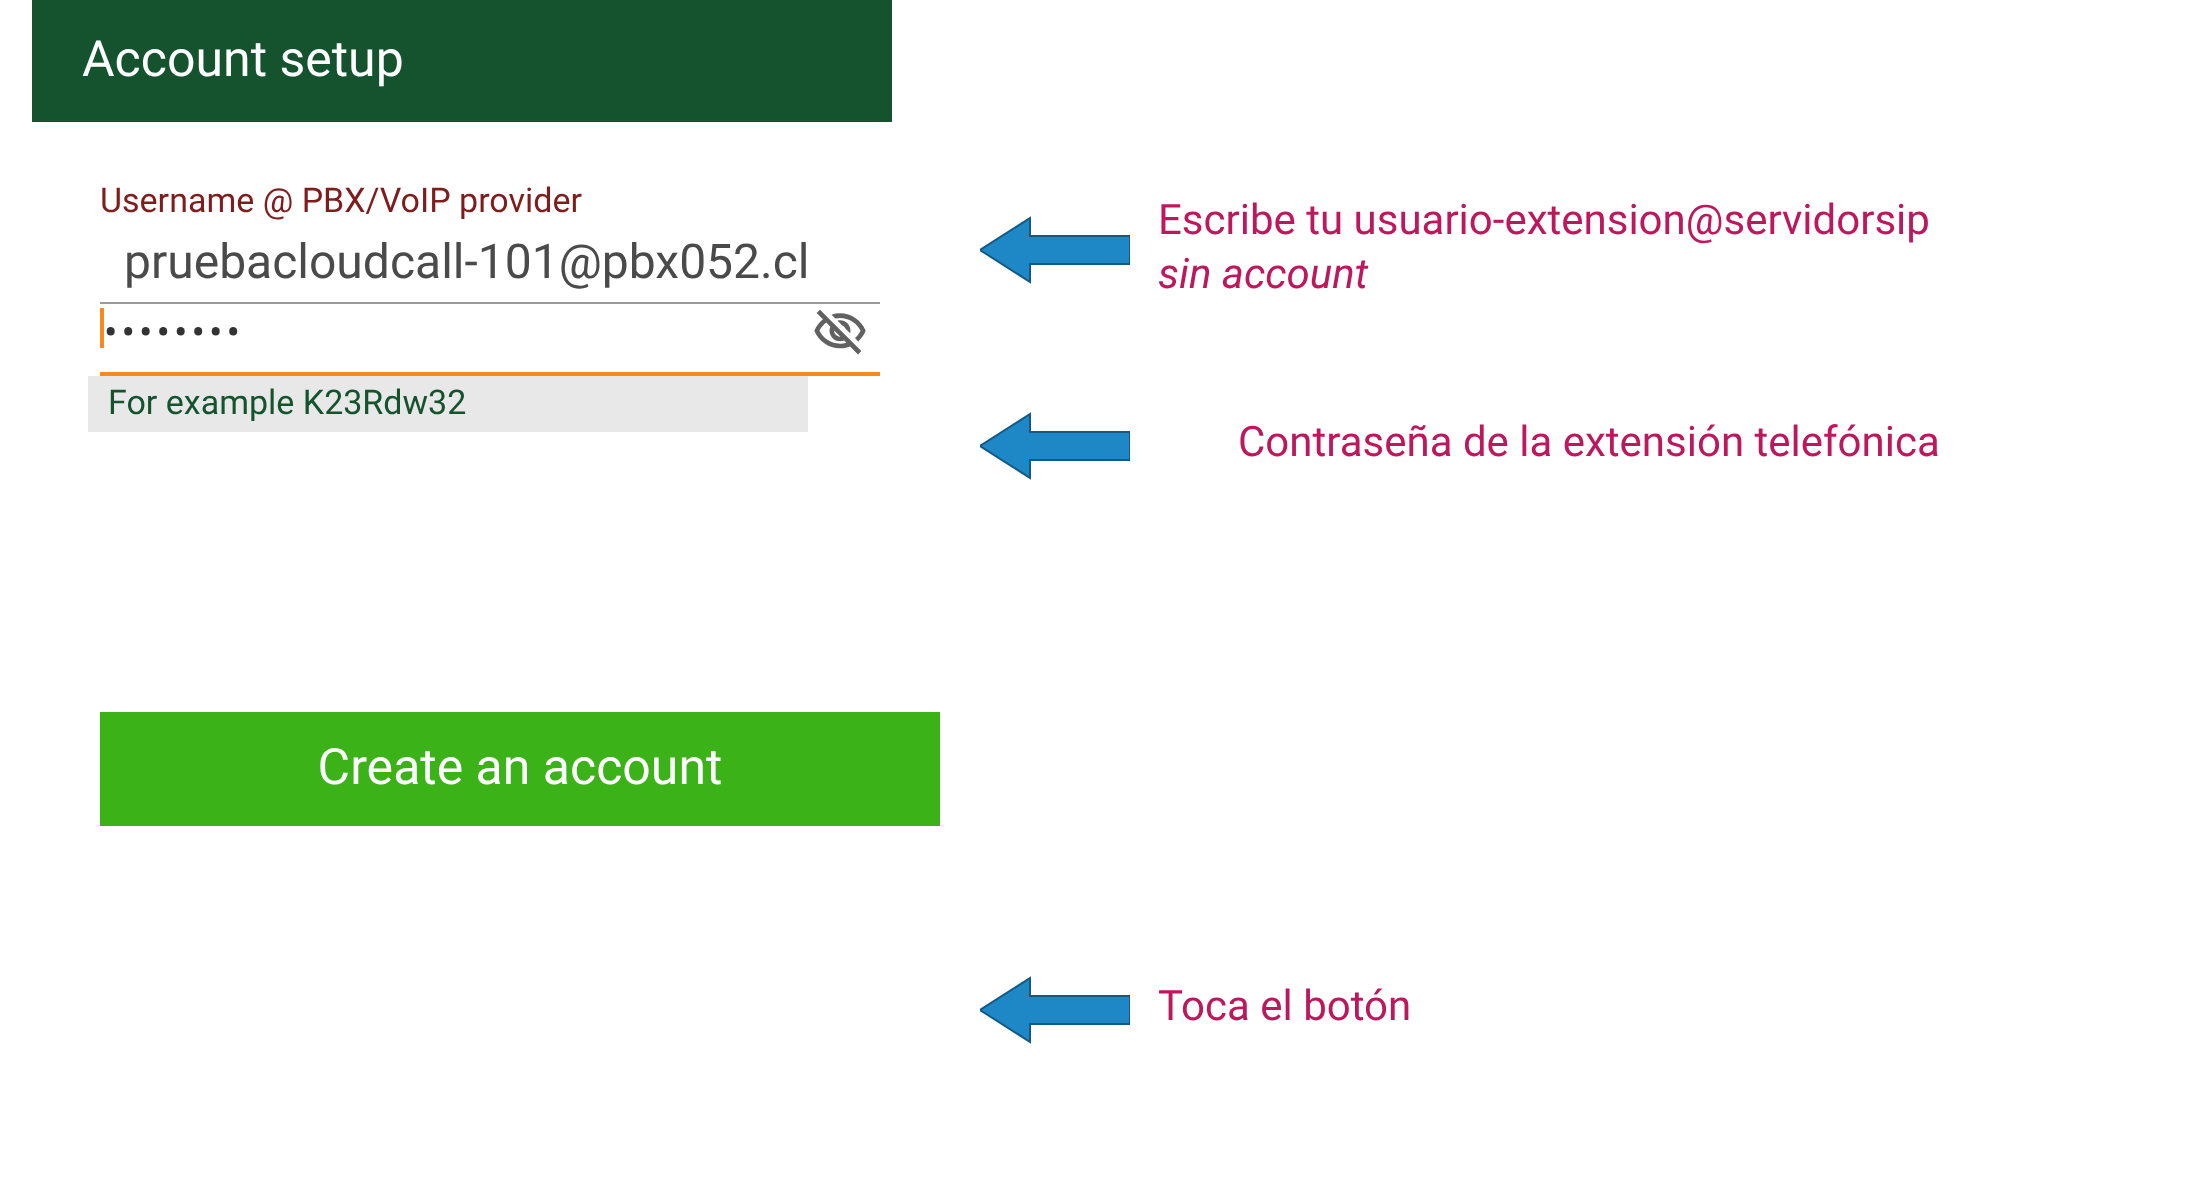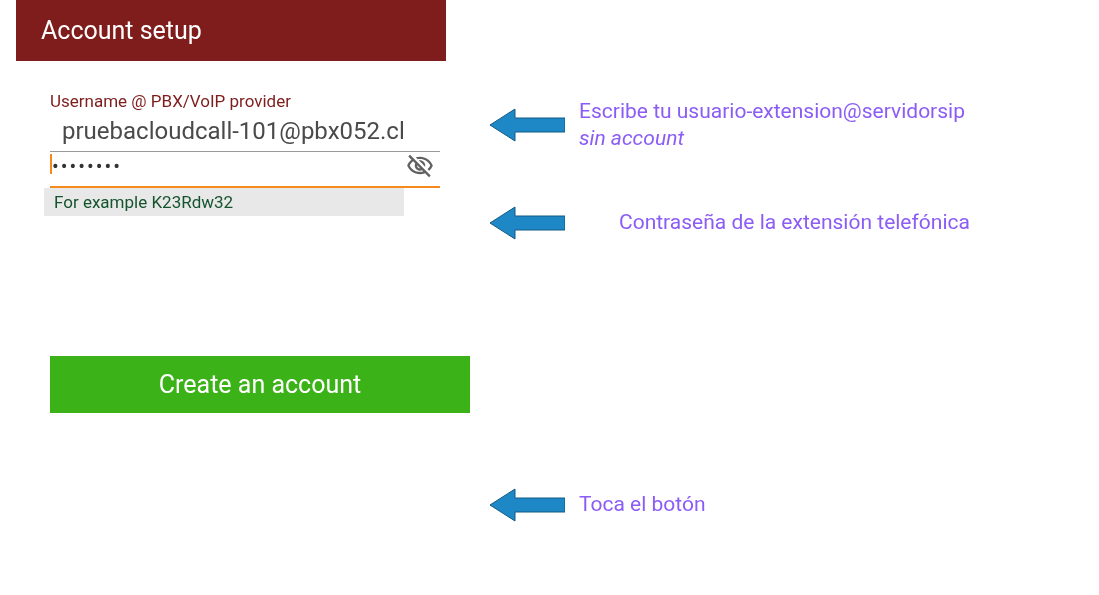--- a/index.html
+++ b/index.html
@@ -18,21 +18,21 @@
       display: flex;
       flex-direction: row;
       padding-left: 20px;
     }
     .phone-ui {
       width: 450px;
       display: flex;
       flex-direction: column;
     }
     .header-bar {
-      background: #7f1d1d;
+      background: #14532d;
       color: #ffffff;
       font-size: 25px;
       font-weight: 400;
       padding: 16px 25px;
       width: 430px;
       margin-left: -4px;
     }
     .form-area {
       padding: 30px 30px 0 30px;
     }
@@ -129,21 +129,21 @@
       display: flex;
       align-items: center;
     }
     .arrow {
       width: 75px;
       height: 38px;
       margin-right: 14px;
       flex-shrink: 0;
     }
     .annotation-text {
-      color: #8b5cf6;
+      color: #be185d;
       font-size: 21px;
       line-height: 1.3;
     }
     .annotation-text .italic {
       font-style: italic;
     }
     .annotation-1 {
       top: 98px;
       left: 20px;
     }

